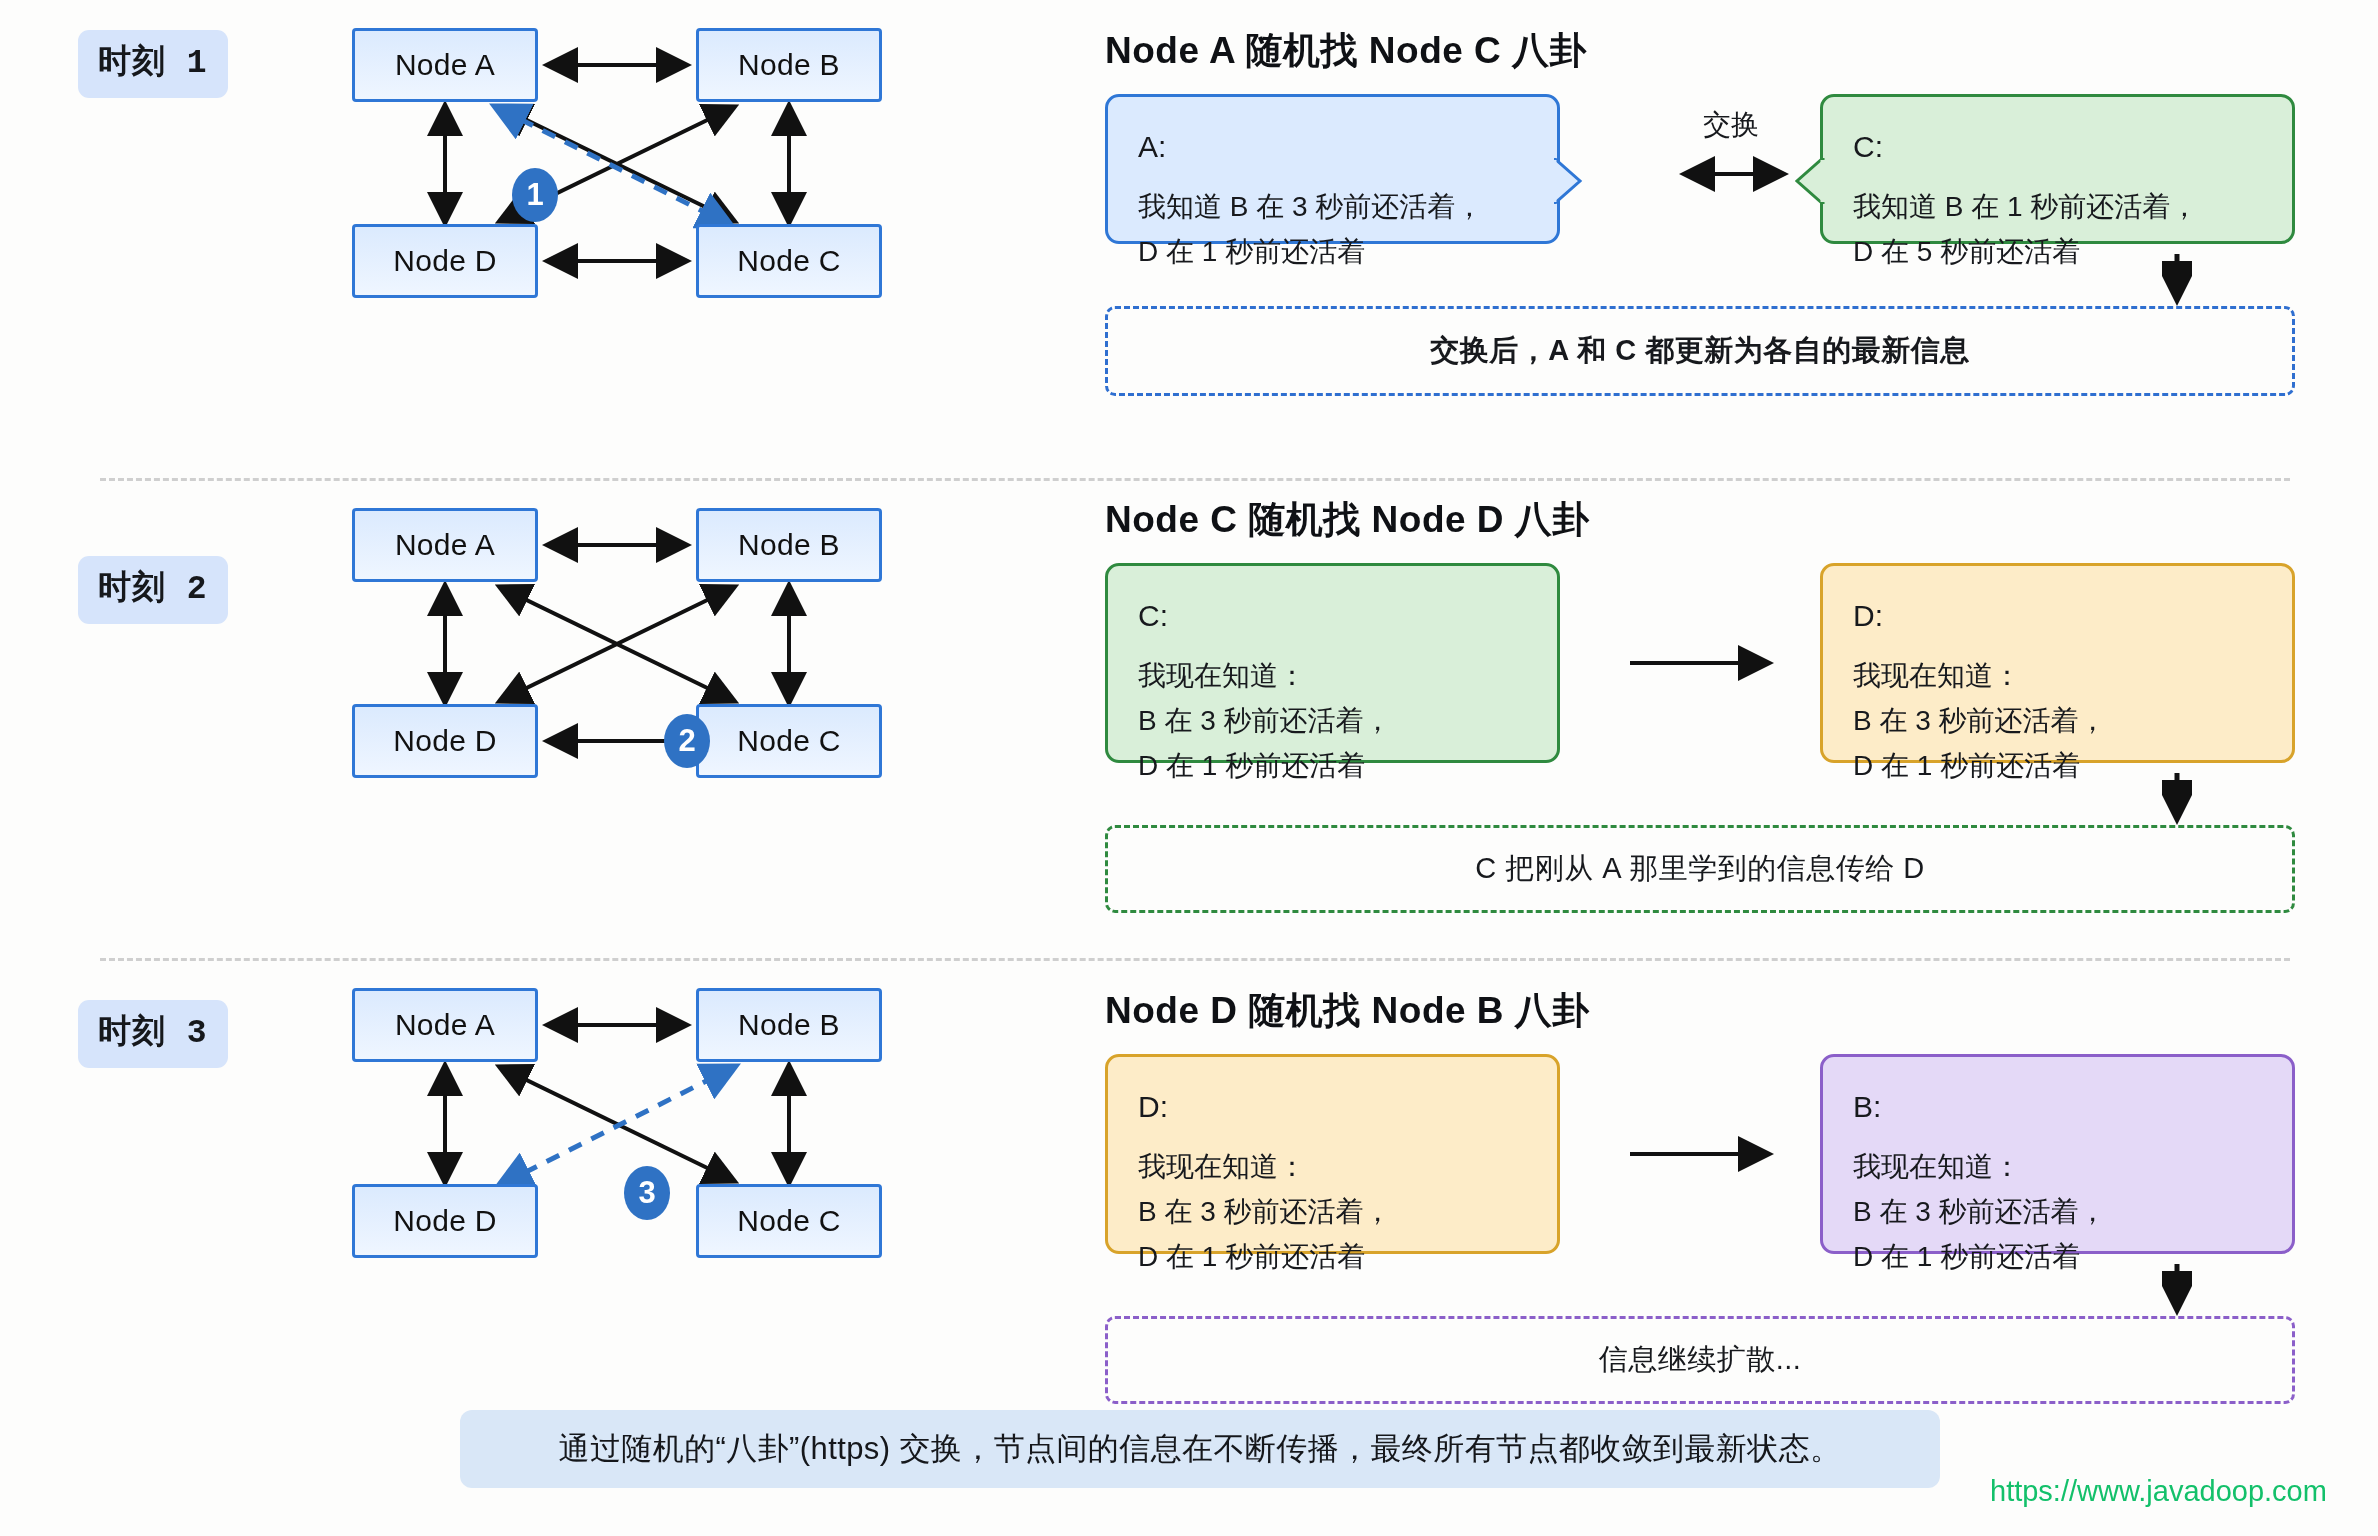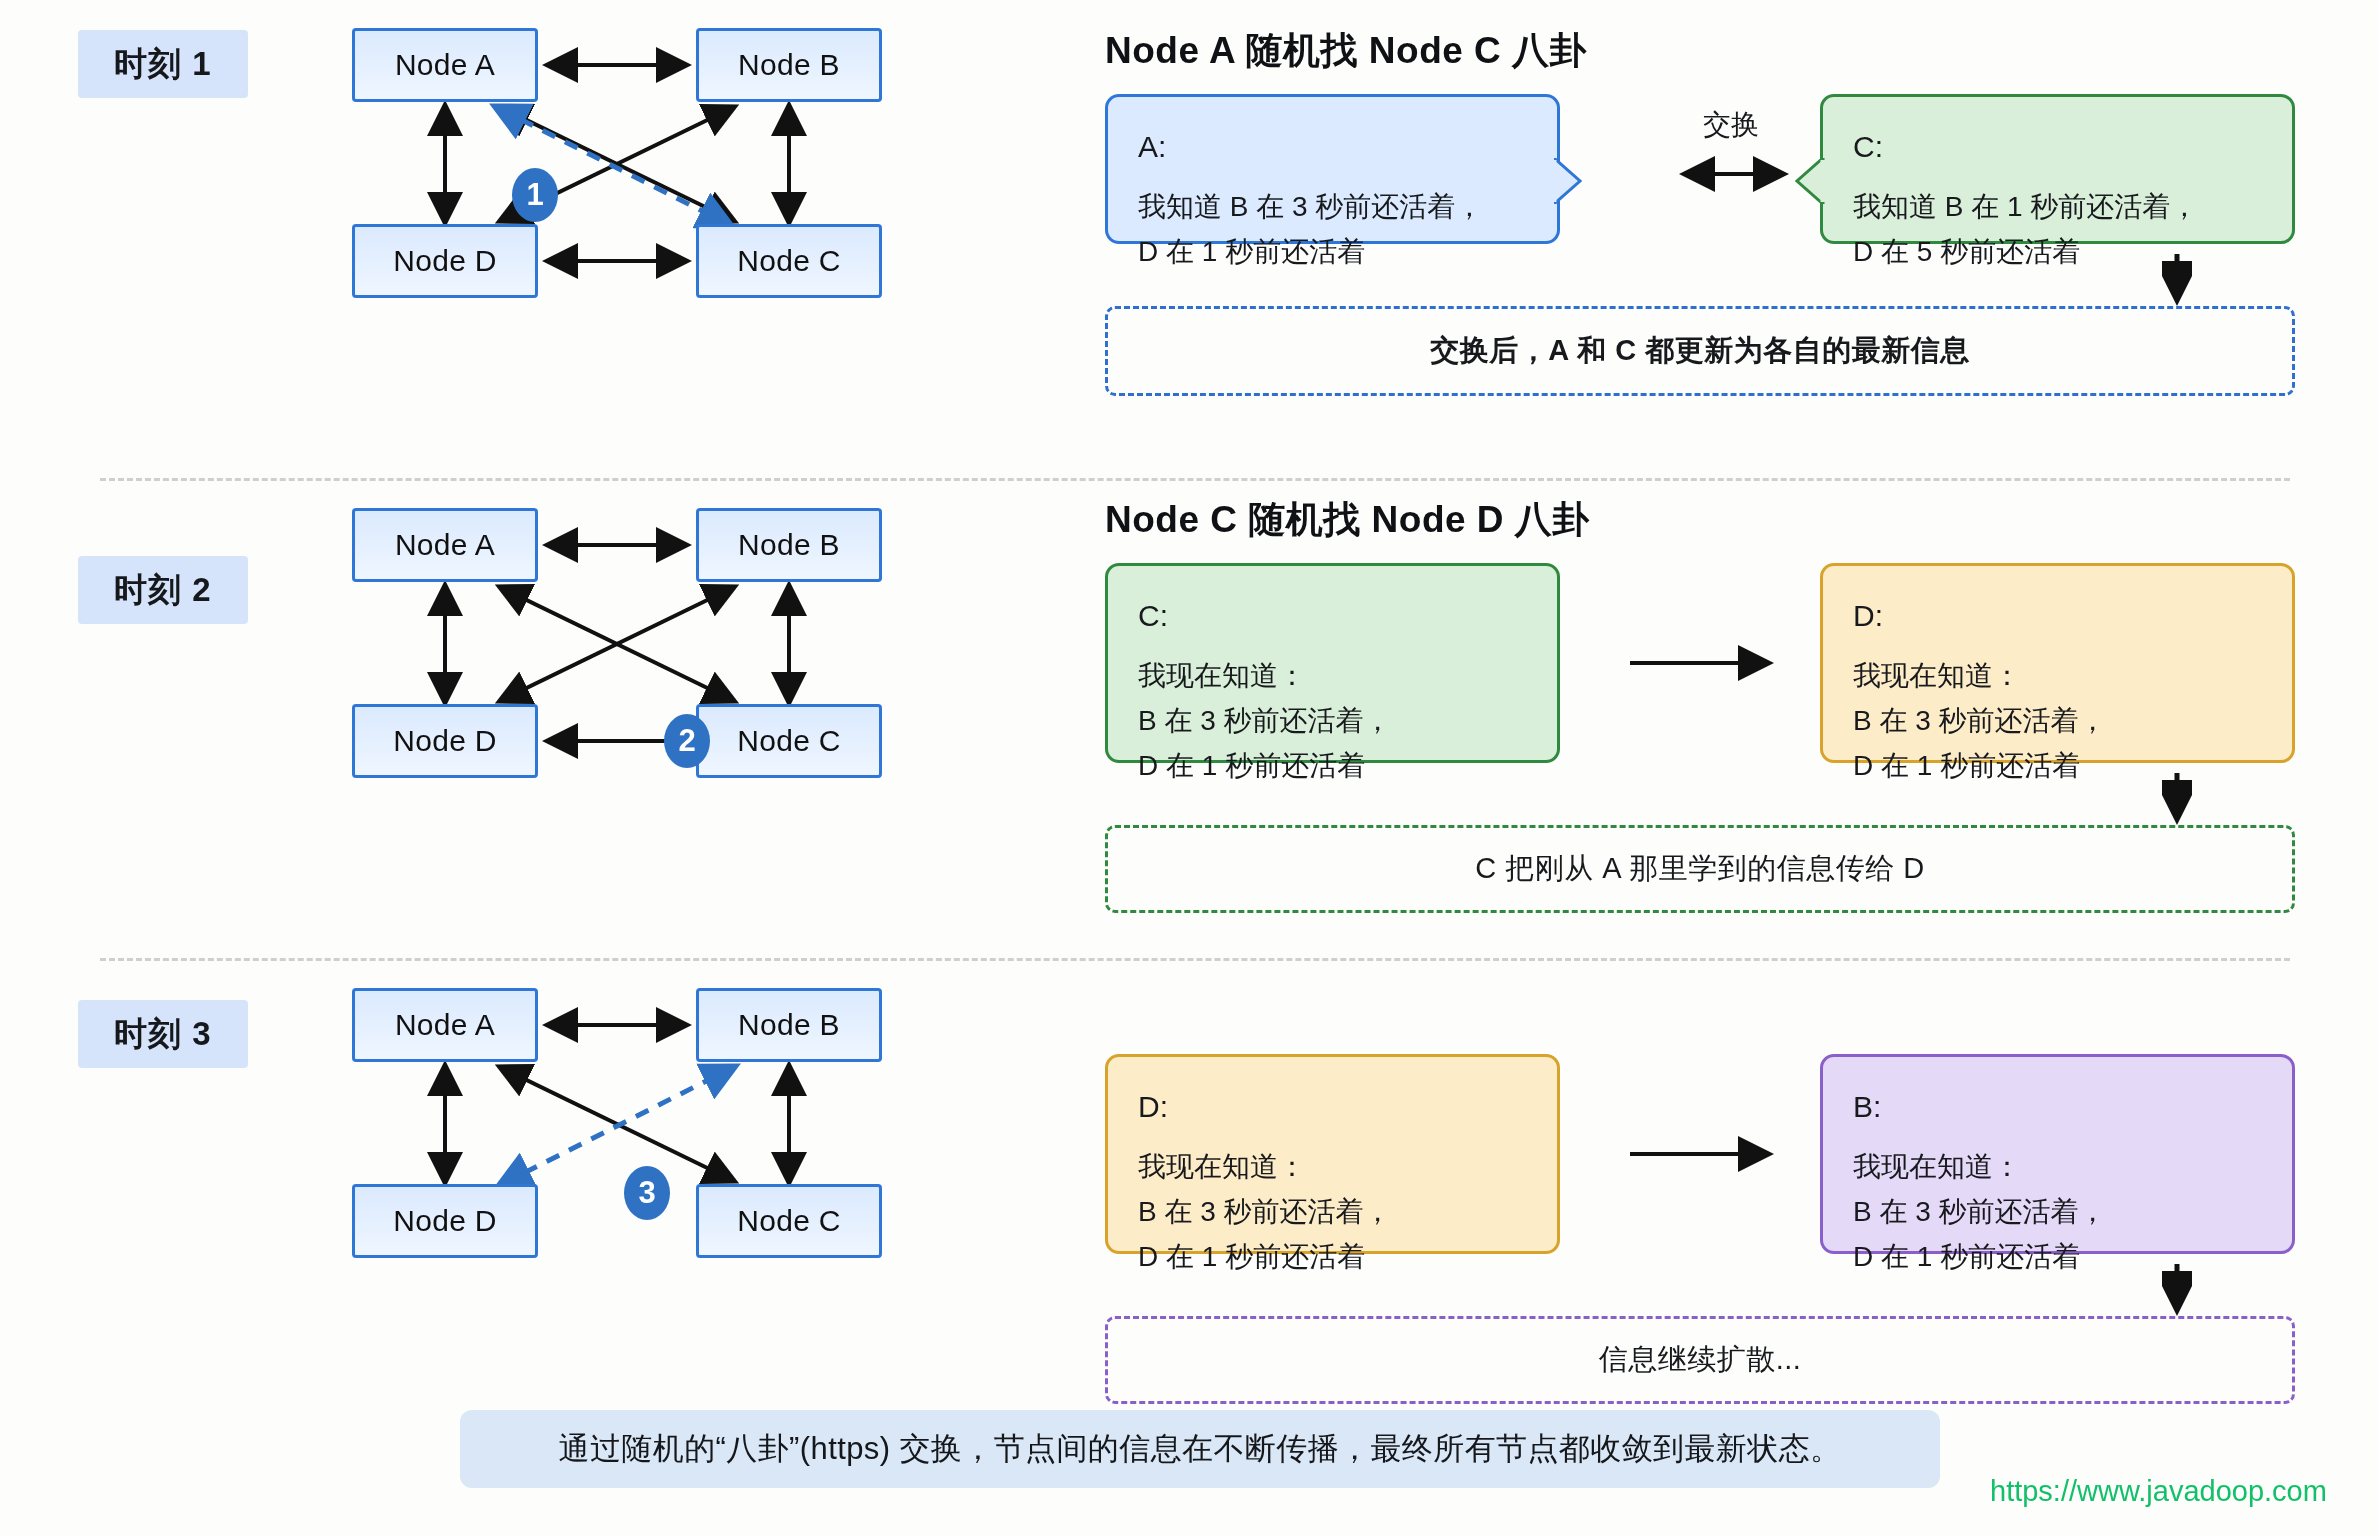--- a/index.html
+++ b/index.html
@@ -22,27 +22,28 @@
     border-top: 3px dashed #cfcfcf;
   }
   .div1 { top: 478px; }
   .div2 { top: 958px; }
 
   
   .time-badge {
     position: absolute;
     background: #d6e4fb;
     color: #16181c;
-    border-radius: 4px;
+    border-radius: 11px;
     font-size: 33px;
     font-weight: 700;
     letter-spacing: 1px;
-    padding: 14px 36px;
+    padding: 14px 20px;
     line-height: 1.2;
     white-space: nowrap;
+    font-family: Liberation Mono, monospace;
   }
 
   
   .graph { position: absolute; }
   .node {
     position: absolute;
     width: 186px; height: 74px;
     background: linear-gradient(180deg,#dbeafe 0%, #eff6ff 100%);
     border: 3px solid #2f77d6;
     border-radius: 4px;
@@ -326,20 +327,21 @@
         <line x1="150" y1="196" x2="380" y2="80" stroke="#2f72c4" stroke-width="5" stroke-dasharray="14 11" marker-end="url(#g3be)" marker-start="url(#g3bs)"></line>
       </svg>
       <div class="node" style="left:0px;   top:0px;">Node A</div>
       <div class="node" style="left:344px; top:0px;">Node B</div>
       <div class="node" style="left:0px;   top:196px;">Node D</div>
       <div class="node" style="left:344px; top:196px;">Node C</div>
       <div class="badge-num" style="left:272px; top:178px;">3</div>
     </div>
 
     <div class="panel" style="left:1105px; top:26px; width:1190px; height:320px;">
+      <div class="panel-title" style="position:absolute; left:0; top:0;">Node D 随机找 Node B 八卦</div>
 
       <div class="msgbox b-yellow" style="left:0px; top:68px; width:455px; height:200px;">
         <span class="who">D:</span>
         <span class="ln">我现在知道：</span>
         <span class="ln">B 在 3 秒前还活着，</span>
         <span class="ln">D 在 1 秒前还活着</span>
       </div>
 
       <svg style="position:absolute; left:525px; top:148px;" width="150" height="40">
         <defs>

